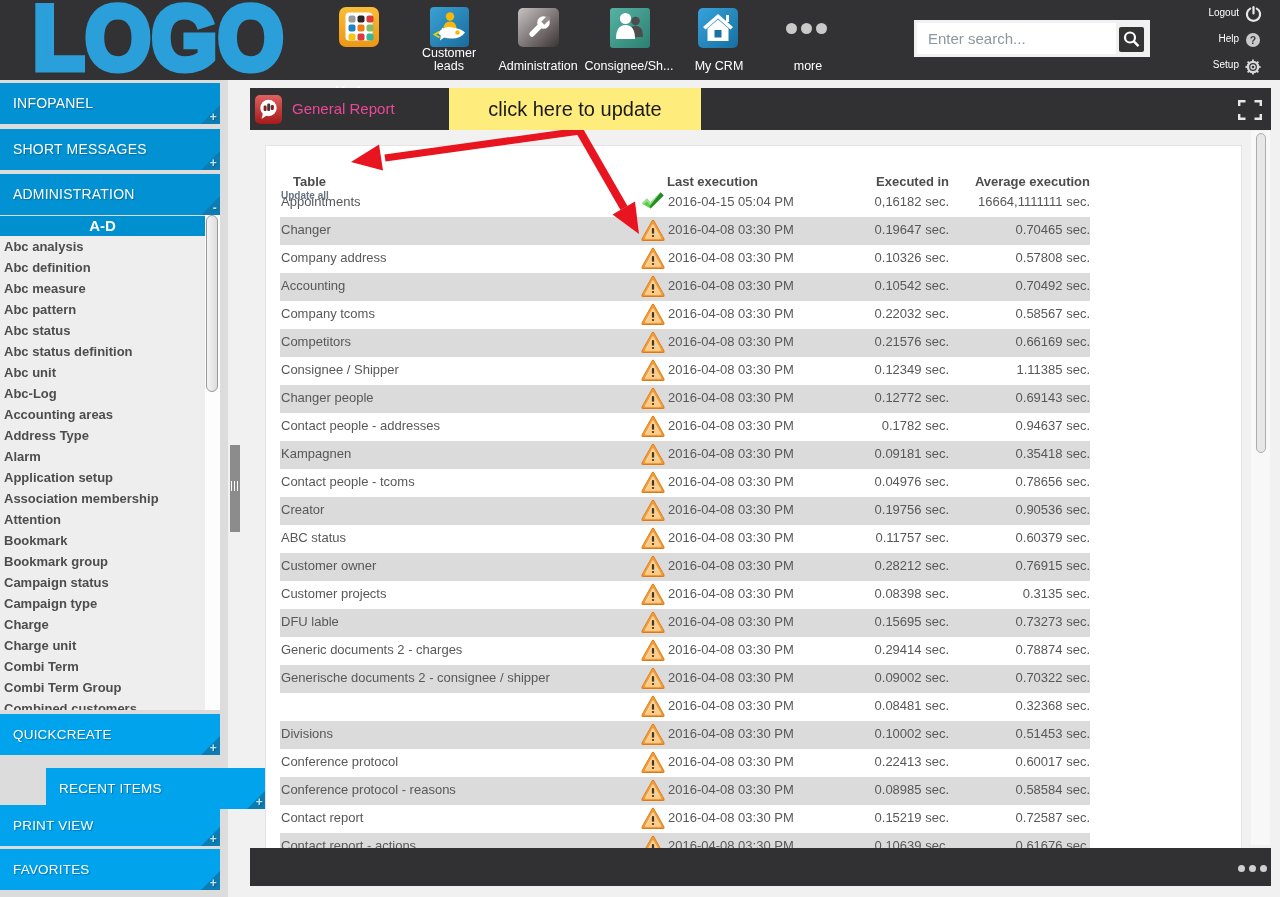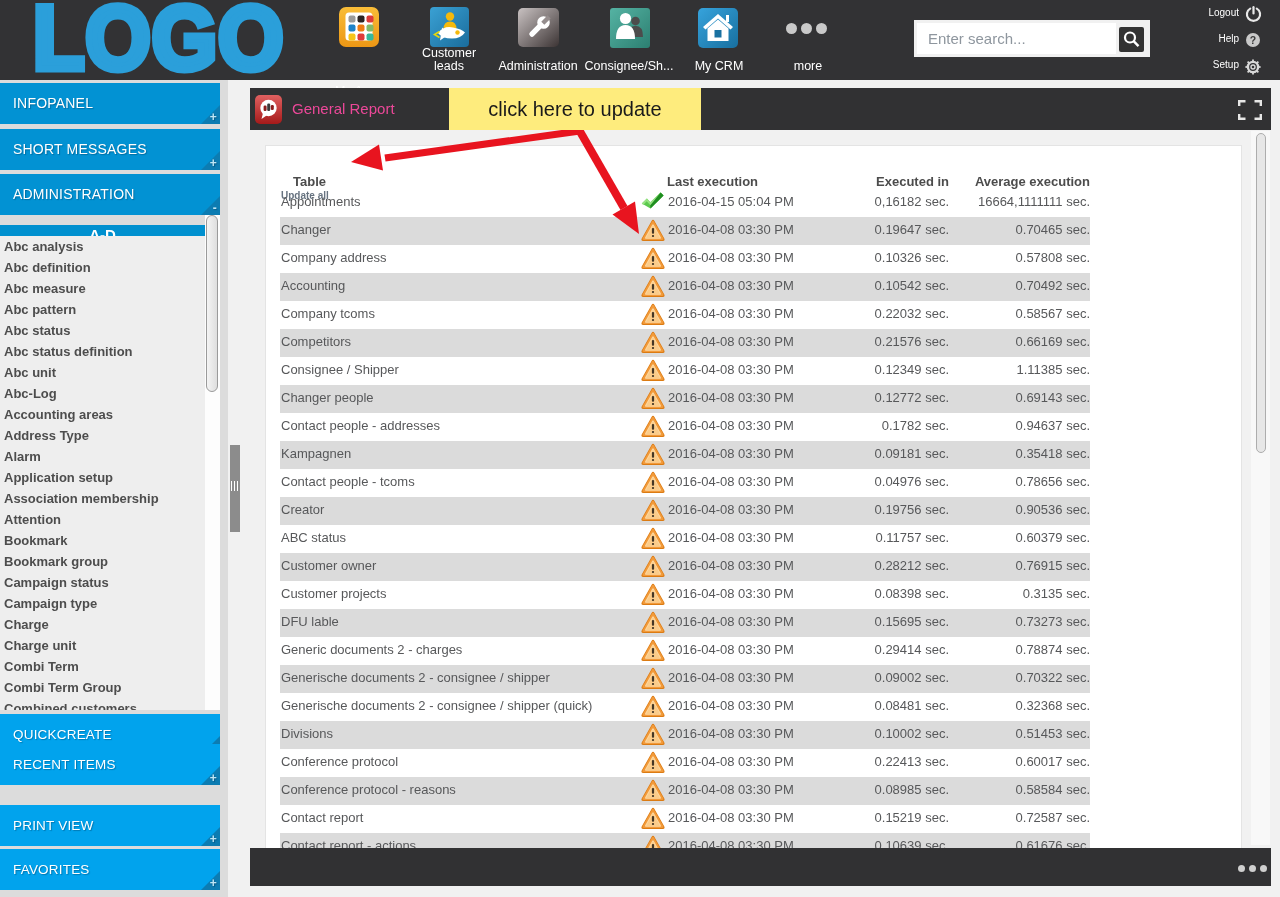--- a/index.html
+++ b/index.html
@@ -195,21 +195,21 @@
           <line x1="11.8" y1="4.2" x2="13.4" y2="2.6"></line>
         </g>
       </g>
     </svg>
 </div>
 
 <div id="side"></div>
 <div class="shead" style="top:83px;">INFOPANEL<i class="fold"></i><i class="fsign">+</i></div>
 <div class="shead" style="top:129px;">SHORT MESSAGES<i class="fold"></i><i class="fsign">+</i></div>
 <div class="shead" style="top:174px;">ADMINISTRATION<i class="fold"></i><i class="fsign">-</i></div>
-<div id="adtab" style="top:225px;">A-D</div>
+<div id="adtab" style="top:216px;">A-D</div>
 <div id="slist" style="top:236px;">
 <div class="si">Abc analysis</div>
 <div class="si">Abc definition</div>
 <div class="si">Abc measure</div>
 <div class="si">Abc pattern</div>
 <div class="si">Abc status</div>
 <div class="si">Abc status definition</div>
 <div class="si">Abc unit</div>
 <div class="si">Abc-Log</div>
 <div class="si">Accounting areas</div>
@@ -224,21 +224,21 @@
 <div class="si">Campaign type</div>
 <div class="si">Charge</div>
 <div class="si">Charge unit</div>
 <div class="si">Combi Term</div>
 <div class="si">Combi Term Group</div>
 <div class="si">Combined customers</div>
 </div>
 <div id="strack" style="top:215px;"></div>
 <div id="sthumb" style="top:215px;"></div>
 <div class="shead b" style="top:714px;">QUICKCREATE<i class="fold"></i><i class="fsign">+</i></div>
-<div class="shead b" style="top:744px;">RECENT ITEMS<i class="fold"></i><i class="fsign">+</i></div>
+<div class="shead b" style="top:768px;margin-left:46px;">RECENT ITEMS<i class="fold"></i><i class="fsign">+</i></div>
 <div class="shead b" style="top:805px;">PRINT VIEW<i class="fold"></i><i class="fsign">+</i></div>
 <div class="shead b" style="top:849px;">FAVORITES<i class="fold"></i><i class="fsign">+</i></div>
 <div id="handle">
     <i></i>
   </div>
 
 <div id="panel"></div>
 <div id="grbar">
  <svg style="position:absolute;left:5px;top:7px;" width="27" height="29" viewBox="0 0 27 29">
       <defs>
@@ -512,21 +512,20 @@
       <path d="M12 5.2 Q12.4 5.2 12.7 5.8 L19.9 18.5 Q20.4 19.7 19 19.7 L5 19.7 Q3.6 19.7 4.1 18.5 L11.3 5.8 Q11.6 5.2 12 5.2 Z" fill="#fdd9a2"></path>
       <path d="M12 6.8 Q12.3 6.8 12.5 7.3 L18.7 18.2 Q19.1 19.2 17.9 19.2 L6.1 19.2 Q4.9 19.2 5.3 18.2 L11.5 7.3 Q11.7 6.8 12 6.8 Z" fill="#fbcc8a"></path>
       <rect x="10.9" y="9" width="2.2" height="5.8" rx="1" fill="#443625"></rect>
       <rect x="10.9" y="15.9" width="2.2" height="2.2" rx="1" fill="#443625"></rect>
     </svg>
     <span class="dt">2016-04-08 03:30 PM</span>
     <span class="ex">0.09002 sec.</span>
     <span class="av">0.70322 sec.</span>
   </div>
 <div class="r odd" style="top:693px">
-    <span class="nm">Generische documents 2 - consignee / shipper (quick)</span>
     <svg class="ric" width="24" height="23" viewBox="0 0 24 23">
       <path d="M12 0.8 Q12.8 0.8 13.3 1.7 L23.3 19.5 Q24.3 22 21.6 22 L2.4 22 Q-0.3 22 0.7 19.5 L10.7 1.7 Q11.2 0.8 12 0.8 Z" fill="#db7b13"></path>
       <path d="M12 1.8 Q12.6 1.8 13 2.6 L22.4 19.3 Q23.2 21.1 21.2 21.1 L2.8 21.1 Q0.8 21.1 1.6 19.3 L11 2.6 Q11.4 1.8 12 1.8 Z" fill="#f29a3a"></path>
       <path d="M12 5.2 Q12.4 5.2 12.7 5.8 L19.9 18.5 Q20.4 19.7 19 19.7 L5 19.7 Q3.6 19.7 4.1 18.5 L11.3 5.8 Q11.6 5.2 12 5.2 Z" fill="#fdd9a2"></path>
       <path d="M12 6.8 Q12.3 6.8 12.5 7.3 L18.7 18.2 Q19.1 19.2 17.9 19.2 L6.1 19.2 Q4.9 19.2 5.3 18.2 L11.5 7.3 Q11.7 6.8 12 6.8 Z" fill="#fbcc8a"></path>
       <rect x="10.9" y="9" width="2.2" height="5.8" rx="1" fill="#443625"></rect>
       <rect x="10.9" y="15.9" width="2.2" height="2.2" rx="1" fill="#443625"></rect>
     </svg>
     <span class="dt">2016-04-08 03:30 PM</span>
     <span class="ex">0.08481 sec.</span>

